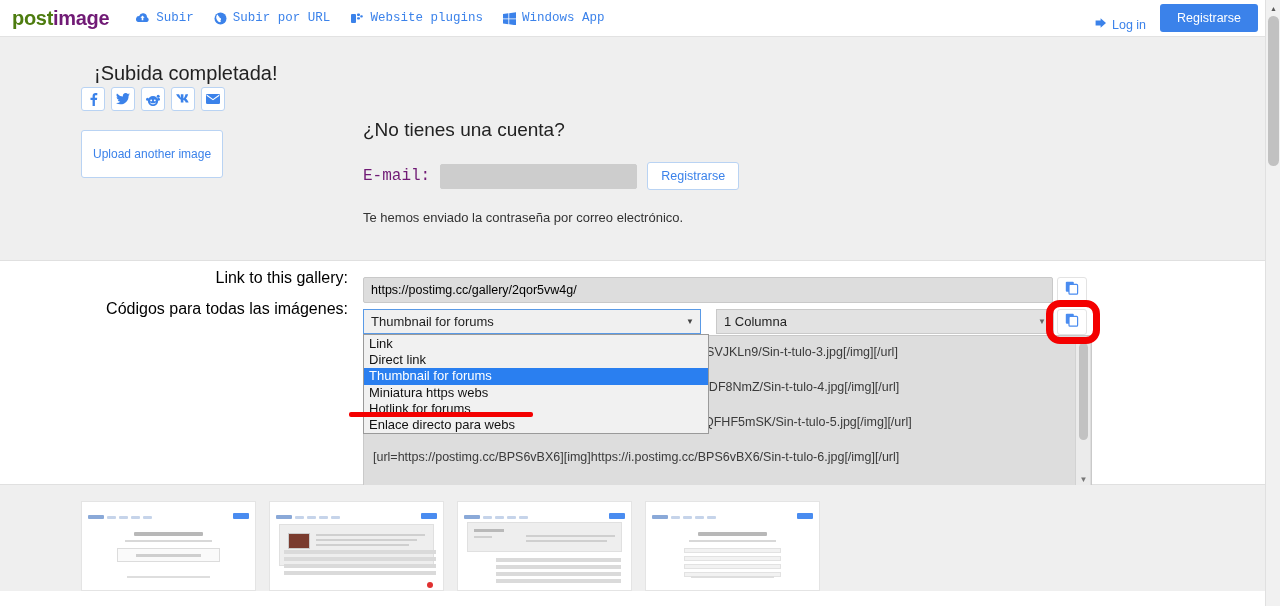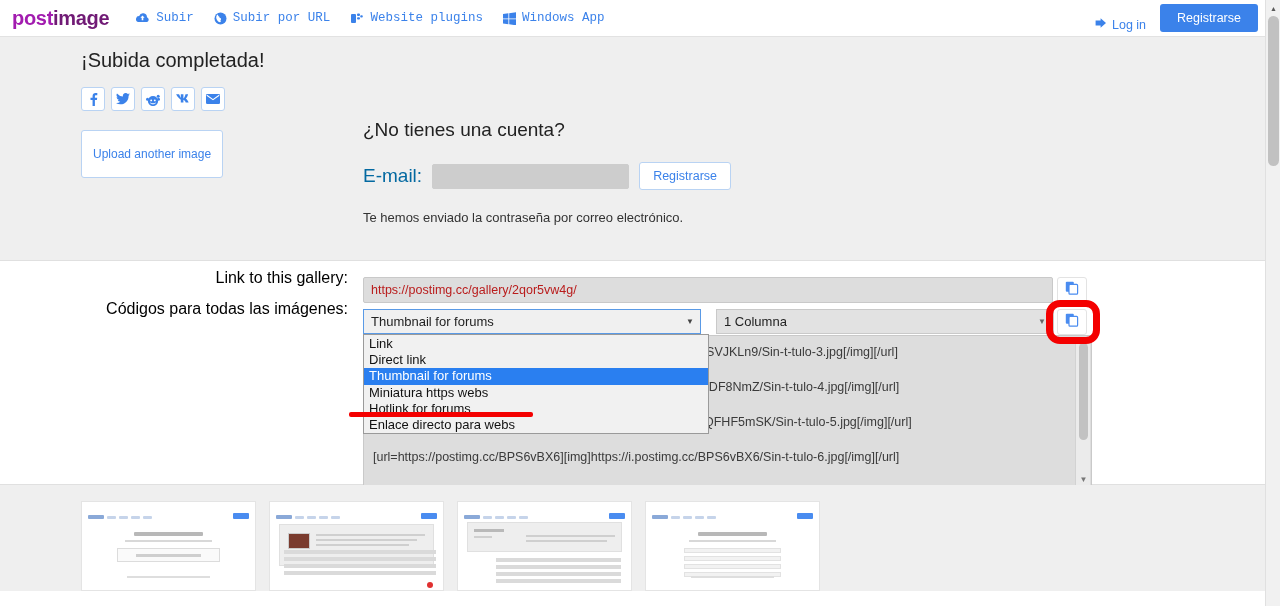--- a/index.html
+++ b/index.html
@@ -22,21 +22,21 @@
     padding: 0 10px 0 12px;
     position: relative;
   }
   .logo {
     font-size: 20px;
     font-weight: bold;
     letter-spacing: -0.3px;
     margin-right: 26px;
     white-space: nowrap;
   }
-  .logo .blue { color: #a21caf; }
+  .logo .blue { color: #4d7c0f; }
   .logo .dark { color: #701a75; }
 
   .nav { display: flex; align-items: center; gap: 20px; font-family: Liberation Mono, monospace; }
   .nav-item {
     display: flex; align-items: center; gap: 6px;
     color: #3b82ea;
     font-size: 12.5px;
     text-decoration: none;
     white-space: nowrap;
     cursor: pointer;
@@ -95,21 +95,21 @@
     border-bottom: 1px solid #e0e0e0;
     height: 224px;
     position: relative;
   }
   .upload-title {
     position: absolute;
     left: 81px; top: 12px;
     font-size: 20px;
     color: #222;
     font-weight: normal;
-    margin: 0;
+    margin: 13px;
   }
   .share-row {
     position: absolute;
     left: 81px; top: 50px;
     display: flex; gap: 6px;
   }
   .share-btn {
     width: 24px; height: 24px;
     background: #fff;
     border: 1px solid #b9d3f3;
@@ -129,21 +129,21 @@
     padding: 16px 11px;
     cursor: pointer;
     font-family: inherit;
   }
 
   .account-box { position: absolute; left: 363px; top: 82px; }
   .account-title {
     font-size: 19px; color: #222; margin: 0 0 21px 0; font-weight: normal;
   }
   .email-row { display: flex; align-items: center; gap: 10px; }
-  .email-label { font-size: 19px; color: #0369a1; }
+  .email-label { font-size: 16px; color: #701a75; font-family: Liberation Mono, monospace; }
   .email-input {
     width: 197px; height: 25px;
     background: #cdcdcd;
     border: 1px solid #cdcdcd;
     border-radius: 2px;
     font-family: inherit; font-size: 12px;
     padding: 0 6px;
   }
   .btn-signup {
     background: #fff;
@@ -170,21 +170,21 @@
   }
 
   .field-gallery {
     position: absolute;
     left: 363px; top: 277px;
     width: 690px; height: 26px;
     background: #dddddd;
     border: 1px solid #c9c9c9;
     border-radius: 2px;
     font-size: 12.5px;
-    color: #b91c1c;
+    color: #000000;
     padding: 0 7px;
     font-family: inherit;
     line-height: 24px;
   }
   .copy-btn {
     position: absolute;
     width: 30px; height: 26px;
     background: #fff;
     border: 1px solid #e3e3e3;
     border-radius: 3px;

